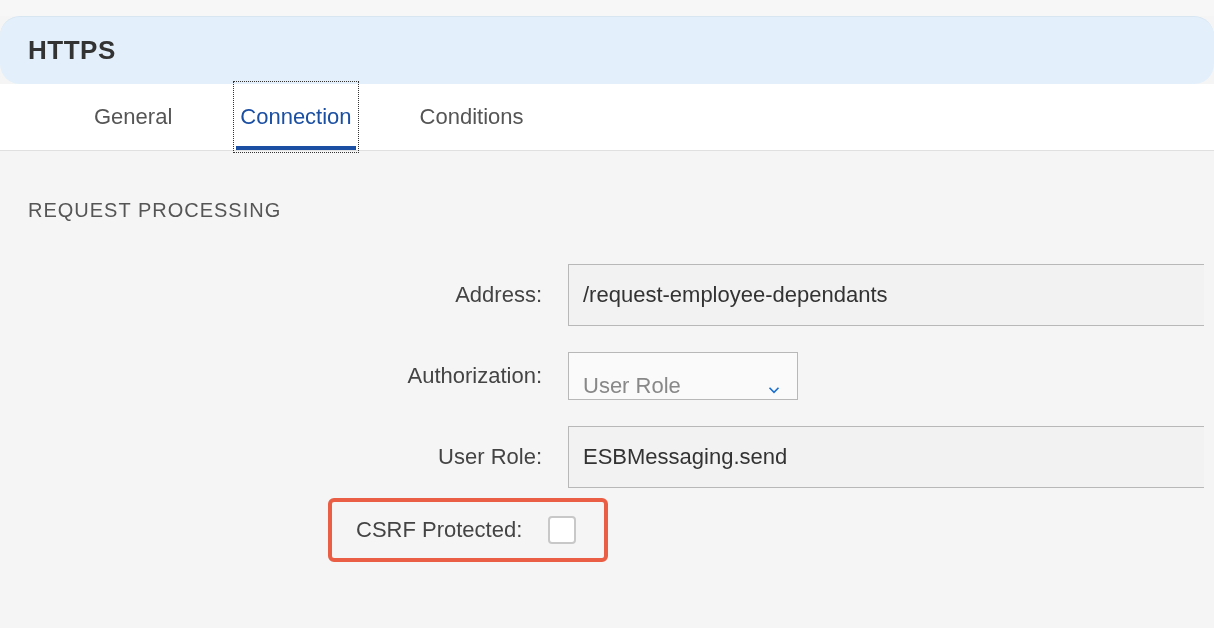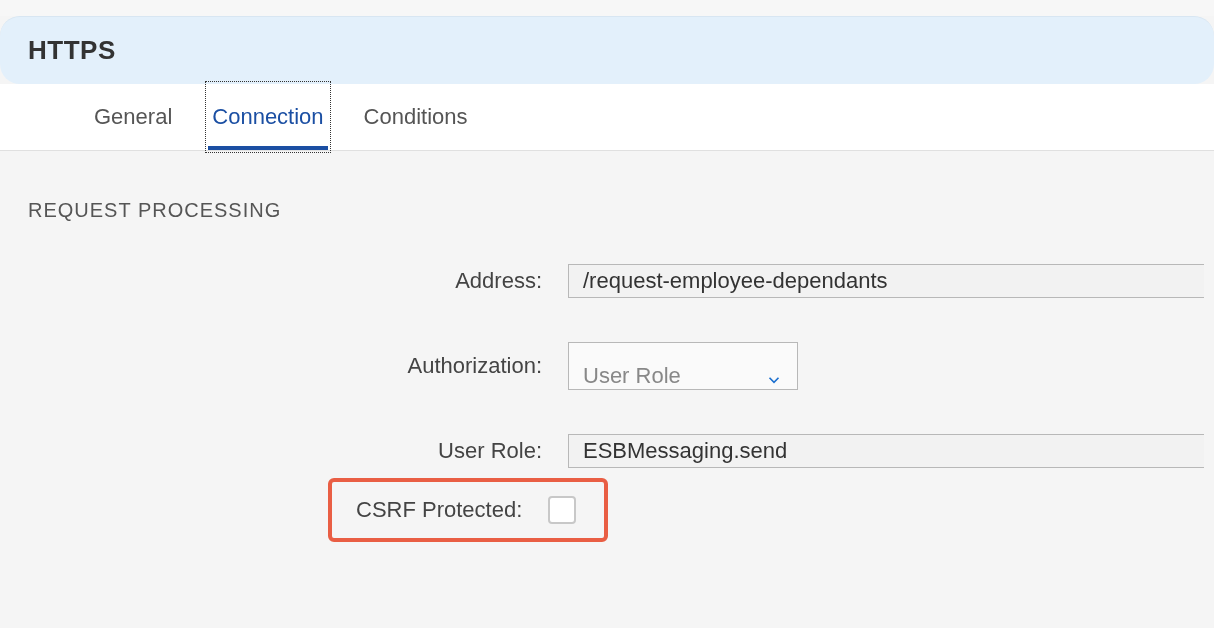--- a/index.html
+++ b/index.html
@@ -24,21 +24,21 @@
     font-size: 26px;
     font-weight: 700;
     color: #333;
     letter-spacing: 0.5px;
   }
   .tab-strip {
     background: #fff;
     border-bottom: 1px solid #e0e0e0;
     display: flex;
     padding-left: 90px;
-    gap: 32px;
+    gap: 60px;
   }
   .tab {
     font-size: 22px;
     color: #555;
     padding: 20px 4px 16px 4px;
     cursor: pointer;
     border-bottom: 4px solid transparent;
   }
   .tab.active {
     color: #1b4fa3;
@@ -52,31 +52,31 @@
   }
   .section-title {
     font-size: 20px;
     color: #555;
     letter-spacing: 1px;
     margin-bottom: 42px;
   }
   .form-grid {
     display: grid;
     grid-template-columns: 540px auto;
-    row-gap: 44px;
+    row-gap: 26px;
     align-items: center;
   }
   .label {
     text-align: right;
     font-size: 22px;
     color: #444;
     padding-right: 26px;
   }
   .textfield {
-    height: 34px;
+    height: 62px;
     border: 1px solid #b8b8b8;
     background: #f2f2f2;
     font-size: 22px;
     color: #333;
     padding: 0 14px;
     width: 100%;
     max-width: 640px;
   }
   .textfield.stretch {
     max-width: none;

